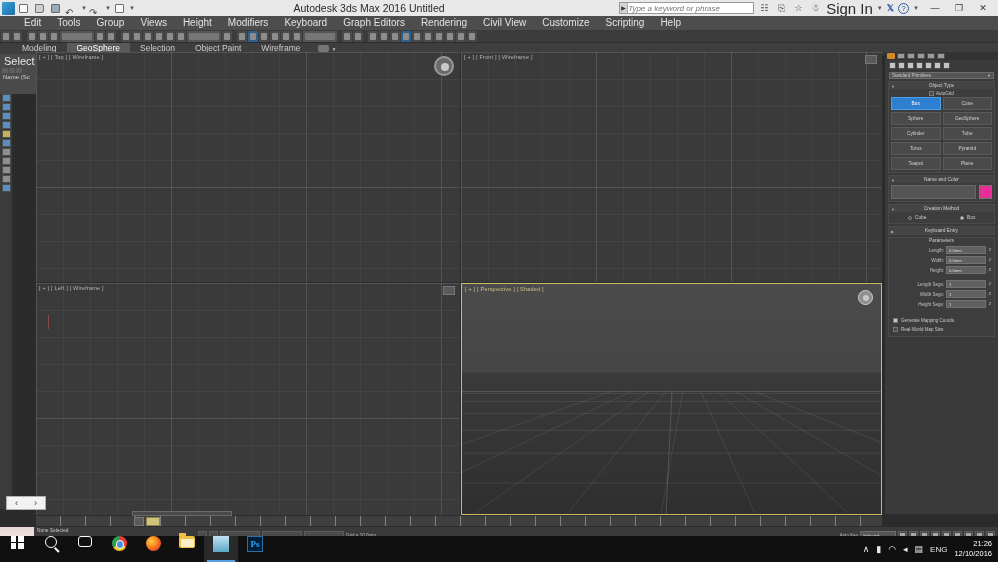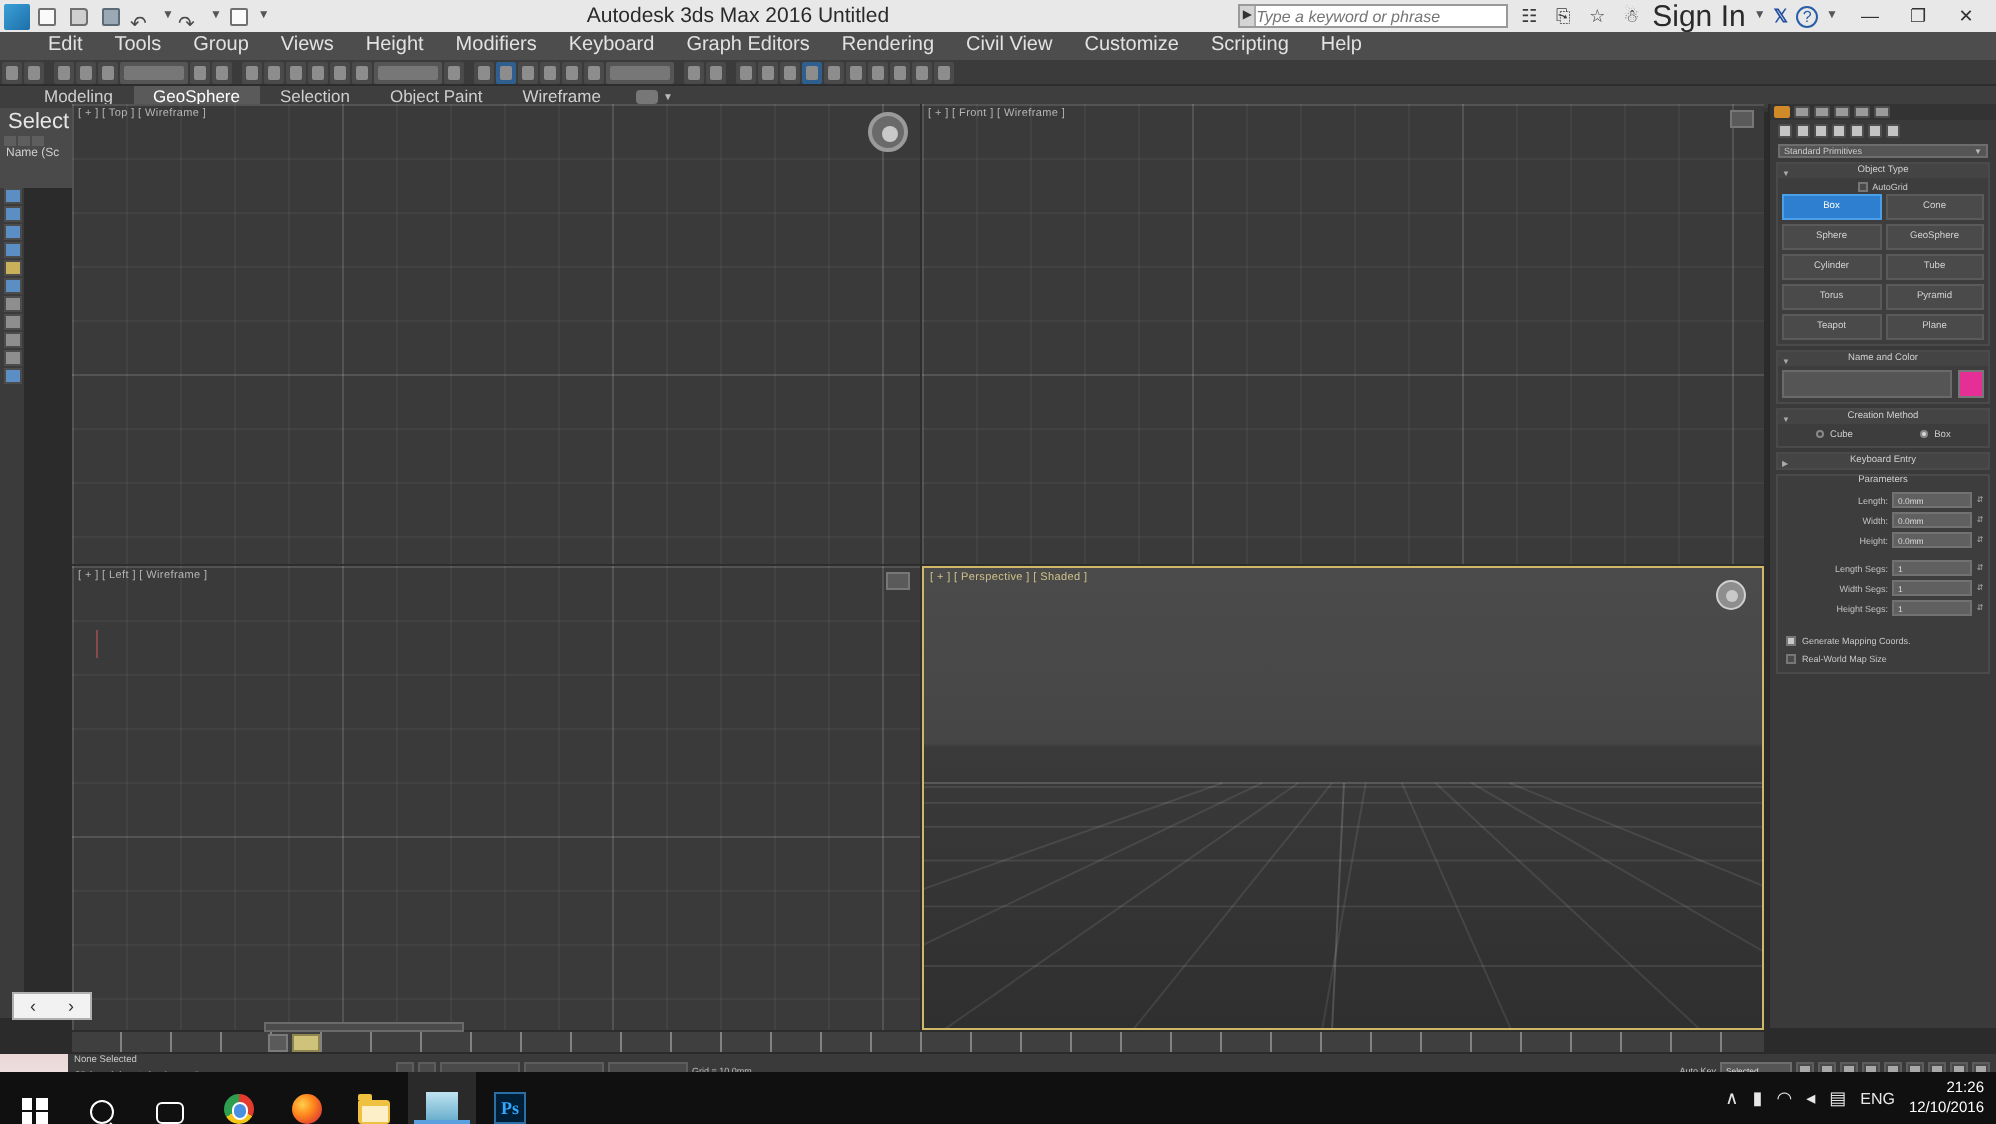--- a/index.html
+++ b/index.html
@@ -209,21 +209,21 @@
               padding-right:3px; }
   .sb-right .btn { width:9px; height:9px; background:#4a4a4a; border:1px solid #5d5d5d; }
   .sb-right .btn i { display:block; margin:1px; height:5px; background:#a8a8a8; }
   .sb-right .fld { width:36px; height:9px; background:#555; border:1px solid #6d6d6d;
                    font-size:4.2px; color:#ddd; line-height:8px; padding-left:2px; }
   .sb-right .txt { font-size:4.5px; color:#c2c2c2; }
 
   
   .taskbar { position:absolute; left:0; top:536px; width:998px; height:26px;
              background:#101010; display:flex; align-items:center; }
-  .tbtn { width:34px; height:26px; display:flex; align-items:flex-end;
+  .tbtn { width:34px; height:26px; display:flex; align-items:flex-start;
           justify-content:center; position:relative; }
   .tbtn.active { background:#2a2a2a; }
   .tbtn.active:after { content:""; position:absolute; left:3px; right:3px; bottom:0;
                        height:2px; background:#5aa0e0; }
   .winlogo { width:13px; height:13px; display:grid; grid-template-columns:1fr 1fr;
              grid-template-rows:1fr 1fr; gap:1.5px; }
   .winlogo span { background:#ffffff; }
   .mag { width:12px; height:12px; border:1.5px solid #fff; border-radius:50%;
          position:relative; }
   .mag:after { content:""; position:absolute; right:-4px; bottom:-3px; width:6px;

